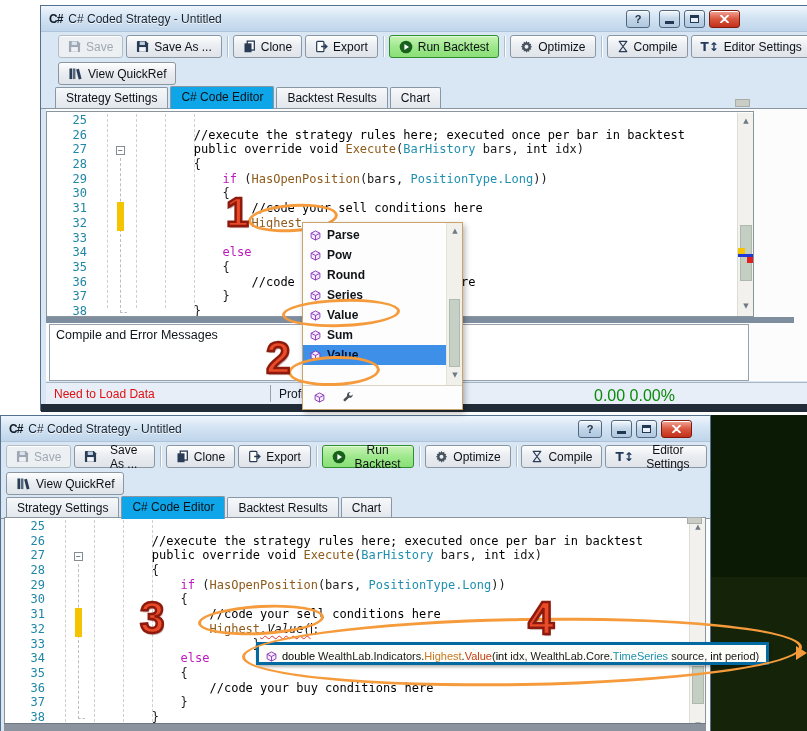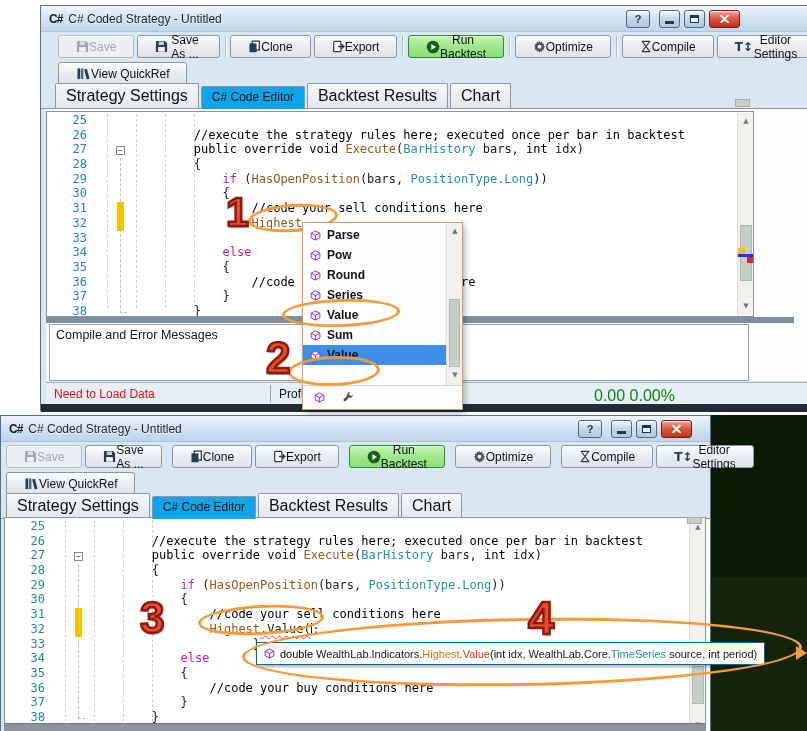--- a/index.html
+++ b/index.html
@@ -28,53 +28,53 @@
   .wbtn.help{width:24px;margin-right:5px;}
   .wbtn.close{width:31px;background:linear-gradient(#F2A79B,#D9573F 50%,#C23category,#C2301B);background:linear-gradient(#F2A79B,#D9573F 50%,#C2301B);border-color:#7E1A0C;}
   .g-min{width:9px;height:3px;background:#223850;margin-top:7px;}
   .g-max{width:9px;height:8px;border:1px solid #223850;border-top:3px solid #223850;box-sizing:border-box;background:#E8F1FA;}
   
   .tbar{position:absolute;left:0;right:0;display:flex;align-items:center;}
   .row1{top:26px;height:29px;}
   .row2{top:55px;height:25px;}
   .win-top .tbar{padding-left:17px;}
   .win-bot .tbar{padding-left:5px;}
-  .tbtn{display:flex;align-items:center;height:23px;padding:0 17px;margin-right:3px;
+  .tbtn{display:flex;align-items:center;gap:5px;height:23px;padding:0 9px;margin-right:3px;
         border:1px solid #8C96A0;border-radius:3px;font-family:"Liberation Sans",sans-serif;
         background:linear-gradient(#FDFEFE,#EAEDF1 45%,#DFE4EA);font-size:12px;color:#0E1116;
         box-shadow:inset 0 1px 0 #fff;cursor:default;}
   .tbtn.disabled{color:#9FA9B3;background:#EDF0F3;border-color:#B4BCC4;}
   .tbtn.disabled .ticon{opacity:.4;}
   .tbtn.accent{background:linear-gradient(#C8F3B6,#9CE78A 55%,#8ADF77);border:1px solid #2F8F2F;box-shadow:inset 0 1px 0 #E2FBD8;}
   .ticon{display:flex;align-items:center;}
   .tsep{width:1px;height:21px;background:#B2BECA;box-shadow:1px 0 0 #fff;margin:0 5px 0 2px;}
   .tsetting{color:#22395A;font-weight:bold;font-size:12px;font-family:"DejaVu Sans",sans-serif;}
   
   .tabs{position:absolute;left:0;right:0;top:80px;height:23px;display:flex;align-items:flex-end;
         border-bottom:1px solid #8A96A2;box-sizing:border-box;}
   .win-top .tabs{padding-left:14px;}
   .win-bot .tabs{padding-left:5px;}
   .tab{padding:3px 10px 3px;border:1px solid #8A96A2;border-bottom:none;margin-right:2px;
-       background:linear-gradient(#F6F8FA,#E2E7EC);font-size:16px;color:#0E1116;border-radius:2px 2px 0 0;}
+       background:linear-gradient(#F6F8FA,#E2E7EC);font-size:12px;color:#0E1116;border-radius:2px 2px 0 0;}
   .tab.active{background:#0ea5e9;position:relative;z-index:2;margin-bottom:-1px;padding-bottom:5px;font-size:12px;}
   
   .tabpage{position:absolute;left:5px;top:103px;right:0;bottom:29px;background:#FCFCFC;}
   .win-bot .tabpage{left:3px;bottom:0;}
   .editor{position:absolute;background:#FFFFFF;border:1px solid #8B95A0;box-sizing:border-box;overflow:hidden;}
   .win-top .editor{left:5px;top:105px;width:708px;height:206px;}
   .win-bot .editor{left:3px;top:101px;width:702px;height:219px;}
   .lines{position:absolute;left:0;top:1px;right:17px;}
   .cline{display:flex;height:14.7px;line-height:14.7px;white-space:pre;
          font-family:"DejaVu Sans Mono",monospace;font-size:12px;}
   .lnum{width:40px;padding-right:12px;text-align:right;color:#1F86A6;flex:none;}
   .ltext{padding-left:8px;}
   .tk.pl{color:#1A1A1A}.tk.cm{color:#000000}.tk.kb{color:#000000}.tk.kp{color:#BE18BE}
   .tk.fn{color:#8E5B1C}.tk.ty{color:#2090B0}
   .tk.to{color:#C87820}.tk.tr{color:#C83C10}
-  .tk.sq{color:#1A1A1A;text-decoration:underline wavy #E43030 1px;text-underline-offset:2px;}
+  .tk.sq{color:#1A1A1A;text-decoration:underline wavy #E43030 1px;text-underline-offset:2px;font-style:italic;}
   .tk.sqz{color:transparent;text-decoration:underline wavy #E43030 1px;text-underline-offset:2px;}
   .caret{display:inline-block;width:1.5px;height:12px;background:#111;vertical-align:-2px;}
   .guide{position:absolute;top:2px;bottom:8px;width:0;border-left:1px dashed #CFCFCF;z-index:0;}
   .g1{left:60px}.g2{left:89px}.g3{left:118px}.g4{left:147px}
   .ybar{position:absolute;left:70px;top:90px;width:7px;height:29px;background:#F5C400;}
   .foldbox{position:absolute;left:69px;top:34px;width:9px;height:9px;border:1px solid #848C94;background:#fff;
            font:8px/7px "DejaVu Sans Mono",monospace;text-align:center;color:#444;box-sizing:border-box;z-index:2;}
   .foldbox::after{content:"−";}
   .foldline{position:absolute;left:73px;top:46px;width:6px;height:154px;
             border-left:1px dashed #BDBDBD;border-bottom:1px dashed #BDBDBD;}
@@ -112,22 +112,22 @@
          border:1px solid #C9A36A;box-shadow:2px 3px 6px rgba(0,0,0,.3);box-sizing:border-box;}
   .plist{position:relative;height:162px;padding-top:2px;box-sizing:border-box;font-weight:bold;}
   .pitem{height:20px;display:flex;align-items:center;gap:6px;padding-left:7px;margin-right:16px;
          font-size:12px;color:#101418;}
   .pitem.selected{background:#3D8FE8;color:#03122A;}
   .picon{display:flex;align-items:center;flex:none;}
   .pscroll{position:absolute;right:0;top:0;width:15px;height:162px;background:#F1F0EB;border-left:1px solid #E2E1DA;}
   .pthumb{position:absolute;left:2px;top:76px;width:11px;height:68px;background:#C6D0C4;border:1px solid #B0BAAE;box-sizing:border-box;}
   .pfoot{height:23px;border-top:1px solid #DAD4C6;display:flex;align-items:center;gap:17px;padding-left:11px;background:#FDFDFD;}
   
-  .tooltip{position:absolute;left:256px;top:642px;height:23px;display:flex;align-items:center;gap:5px;
-           padding:0 7px;background:#FCFCF8;border:1px solid #0369a1;box-shadow:1px 2px 3px rgba(0,0,0,.3);
+  .tooltip{position:absolute;left:256px;top:642px;height:23px;display:flex;align-items:flex-end;gap:5px;
+           padding:0 7px;background:#FCFCF8;border:3px solid #0369a1;box-shadow:1px 2px 3px rgba(0,0,0,.3);
            white-space:nowrap;z-index:20;box-sizing:border-box;}
   .ttext{font-size:11px;font-family:"Liberation Sans",sans-serif;}
   .ttext .tk{font-family:"Liberation Sans",sans-serif;}
   
   .oval{position:absolute;border:3px solid #F59B3C;border-radius:50%;box-sizing:border-box;}
   .e1{left:248px;top:204px;width:90px;height:28px;transform:rotate(-4deg);z-index:20;}
   .e2a{left:282px;top:299px;width:118px;height:28px;transform:rotate(-2deg);z-index:40;}
   .e2b{left:288px;top:356px;width:92px;height:30px;transform:rotate(-2deg);z-index:40;}
   .e3{left:198px;top:605px;width:126px;height:30px;transform:rotate(-3deg);z-index:25;}
   .e4{left:242px;top:618px;width:560px;height:68px;transform:rotate(-1deg);z-index:40;}

